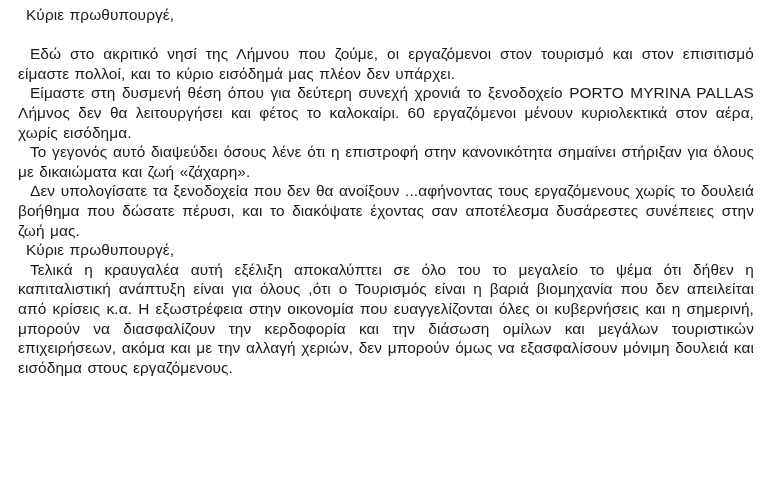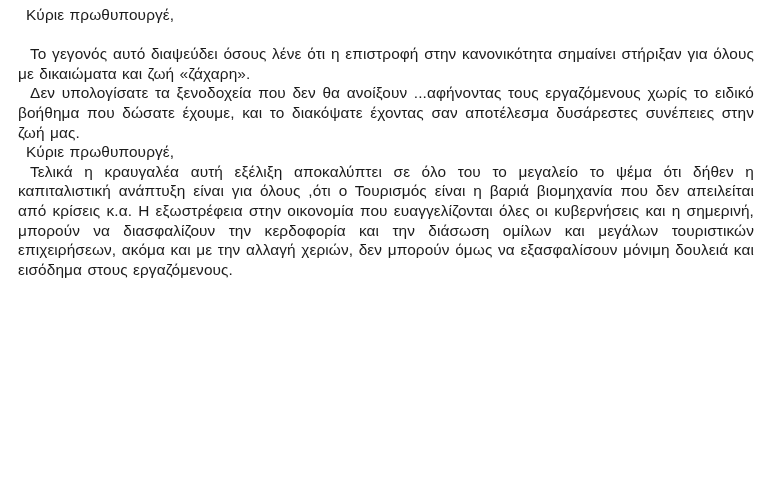--- a/index.html
+++ b/index.html
@@ -36,17 +36,19 @@
   }
   .gap-after {
     margin-bottom: 19.6px;
   }
 </style>
 </head>
 <body>
 
 <div class="page">
   <p class="para salutation gap-after">Κύριε πρωθυπουργέ,</p>
+  <p class="para">Εδώ στο ακριτικό νησί της Λήμνου που ζούμε, οι εργαζόμενοι στον τουρισμό και στον επισιτισμό είμαστε πολλοί, και το κύριο εισόδημά μας πλέον δεν υπάρχει.</p>
+  <p class="para">Είμαστε στη δυσμενή θέση όπου για δεύτερη συνεχή χρονιά το ξενοδοχείο PORTO MYRINA PALLAS Λήμνος δεν θα λειτουργήσει και φέτος το καλοκαίρι. 60 εργαζόμενοι μένουν κυριολεκτικά στον αέρα, χωρίς εισόδημα.</p>
   <p class="para">Το γεγονός αυτό διαψεύδει όσους λένε ότι η επιστροφή στην κανονικότητα σημαίνει στήριξαν για όλους με δικαιώματα και ζωή «ζάχαρη».</p>
-  <p class="para">Δεν υπολογίσατε τα ξενοδοχεία που δεν θα ανοίξουν ...αφήνοντας τους εργαζόμενους χωρίς το ειδικό βοήθημα που δώσατε έχουμε, και το διακόψατε έχοντας σαν αποτέλεσμα δυσάρεστες συνέπειες στην ζωή μας.</p>
+  <p class="para">Δεν υπολογίσατε τα ξενοδοχεία που δεν θα ανοίξουν ...αφήνοντας τους εργαζόμενους χωρίς το δουλειά βοήθημα που δώσατε πέρυσι, και το διακόψατε έχοντας σαν αποτέλεσμα δυσάρεστες συνέπειες στην ζωή μας.</p>
   <p class="para salutation">Κύριε πρωθυπουργέ,</p>
   <p class="para">Τελικά η κραυγαλέα αυτή εξέλιξη αποκαλύπτει σε όλο του το μεγαλείο το ψέμα  ότι δήθεν η καπιταλιστική  ανάπτυξη είναι για όλους ,ότι ο Τουρισμός είναι η βαριά βιομηχανία που δεν απειλείται από κρίσεις κ.α. Η  εξωστρέφεια στην οικονομία που ευαγγελίζονται όλες οι κυβερνήσεις και η σημερινή, μπορούν να διασφαλίζουν την κερδοφορία και την διάσωση ομίλων και μεγάλων τουριστικών επιχειρήσεων, ακόμα και με την αλλαγή χεριών, δεν μπορούν όμως να εξασφαλίσουν μόνιμη δουλειά και εισόδημα στους εργαζόμενους.</p>
 </div>
 
 </body></html>

